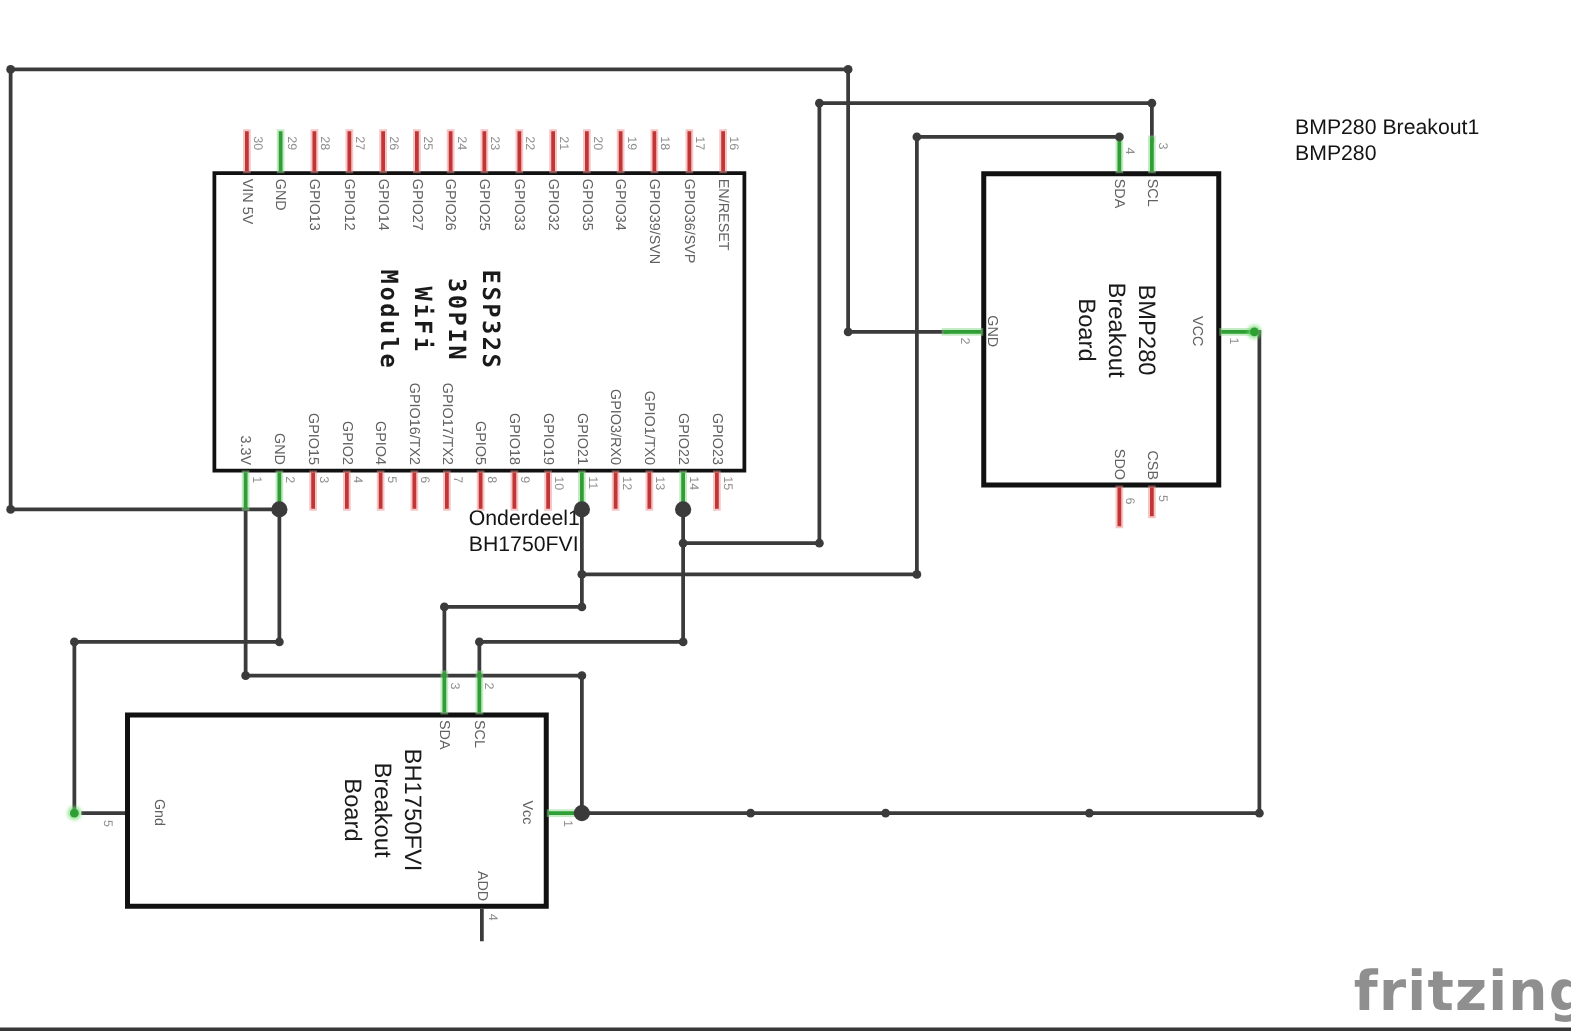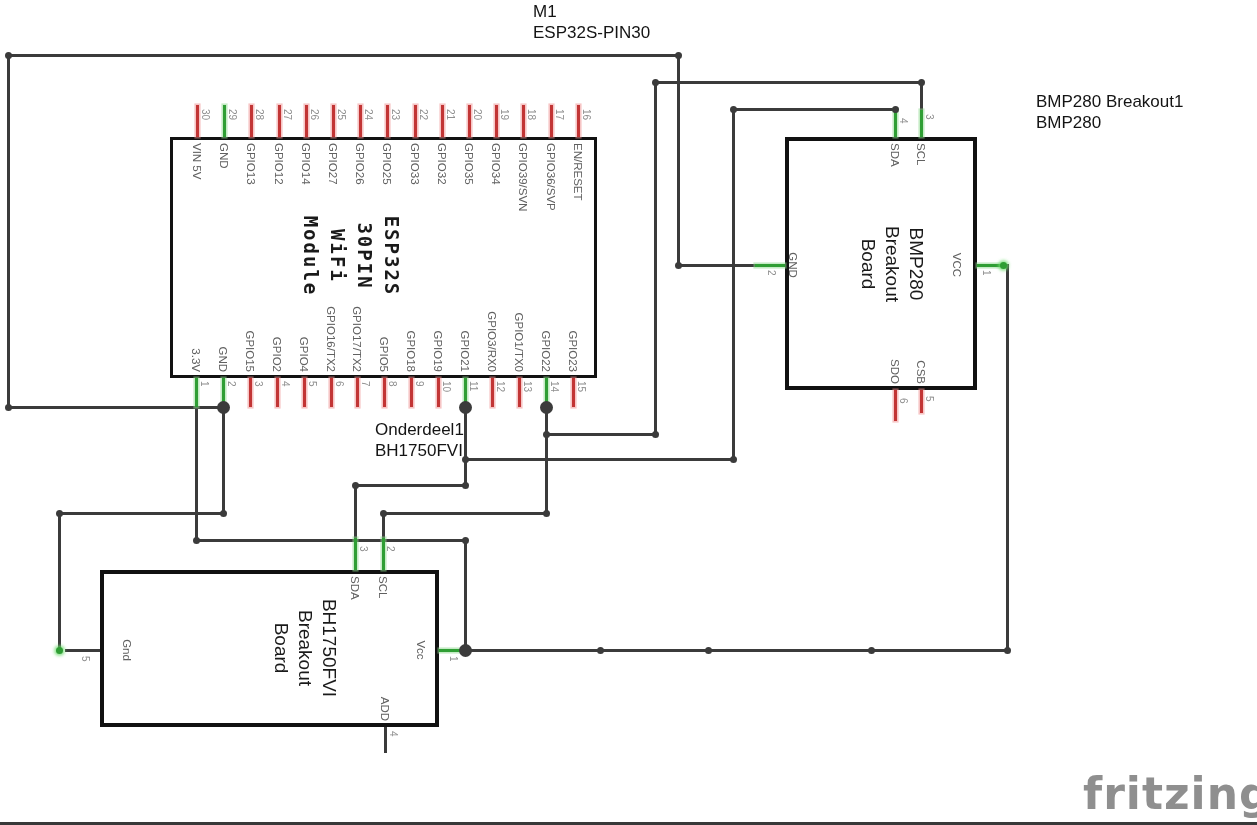--- a/index.html
+++ b/index.html
@@ -6,21 +6,21 @@
   #stage{position:relative;width:1257px;height:825px;background:#ffffff;overflow:hidden;
          font-family:"Liberation Sans",sans-serif;}
   .box{position:absolute;background:#ffffff;border:3px solid #111;box-sizing:border-box;z-index:2;}
   #box-bmp,#box-bh{border-width:4px;}
   #box-esp32{left:170px;top:137px;width:427px;height:241px;}
   #box-bmp{left:785px;top:137px;width:192px;height:253px;}
   #box-bh{left:100px;top:570px;width:339px;height:157px;}
   .reflabel{position:absolute;font-size:17px;line-height:21px;color:#141414;white-space:pre;z-index:3;}
   #ref-esp32{left:533px;top:1px;}
   #ref-bmp{left:1036px;top:91px;}
-  #ref-onderdeel{left:375px;top:419px;}
+  #ref-onderdeel{left:375px;top:404px;}
   .title{position:absolute;color:#1a1a1a;transform:rotate(90deg);text-align:center;z-index:4;}
   #title-esp32{left:286px;top:202px;width:130px;height:108px;
     font-family:"DejaVu Sans Mono",monospace;font-weight:bold;font-size:19px;line-height:27px;letter-spacing:2px;}
   #title-bmp{left:837px;top:228px;width:110px;height:72px;font-size:19px;line-height:24px;}
   #title-bh{left:240px;top:612px;width:130px;height:72px;font-size:19px;line-height:24px;}
   .wire{position:absolute;background:#3b3b3b;z-index:5;}
   .pin{position:absolute;z-index:6;}
   .pin.red{background:#c23535;box-shadow:0 0 0 1.6px rgba(238,140,140,0.5);}
   .pin.green{background:#2f9e34;box-shadow:0 0 0 1.6px rgba(140,216,140,0.5);}
   .pin.gray{background:#3b3b3b;}
@@ -35,21 +35,20 @@
 </style>
 </head>
 <body>
 
 <div id="stage">
 
   <div class="box" id="box-esp32"></div>
   <div class="box" id="box-bmp"></div>
   <div class="box" id="box-bh"></div>
 
-  <div class="reflabel" id="ref-esp32"><span>M1</span><br><span>ESP32S-PIN30</span></div>
   <div class="reflabel" id="ref-bmp"><span>BMP280 Breakout1</span><br><span>BMP280</span></div>
   <div class="reflabel" id="ref-onderdeel"><span>Onderdeel1</span><br><span>BH1750FVI</span></div>
 
   <div class="title" id="title-esp32">
     <div>ESP32S</div>
     <div>30PIN</div>
     <div>WiFi</div>
     <div>Module</div>
   </div>
   <div class="title" id="title-bmp">

